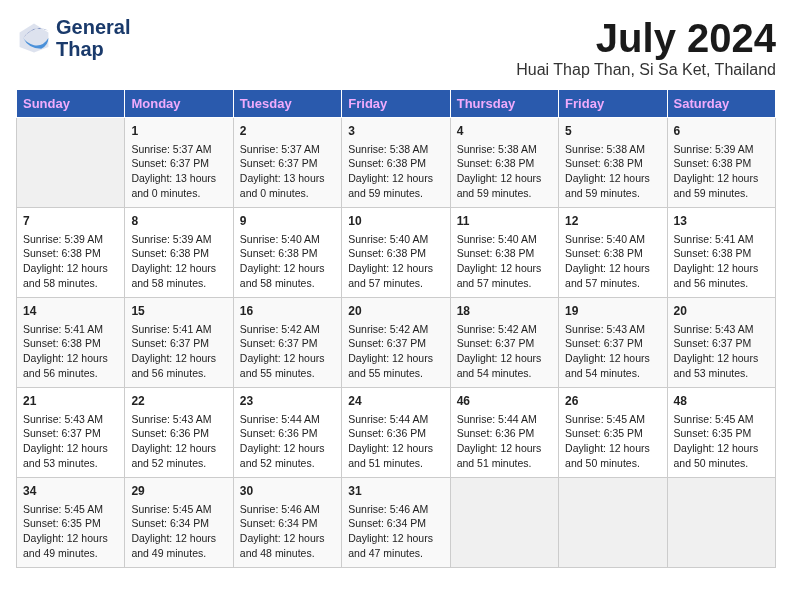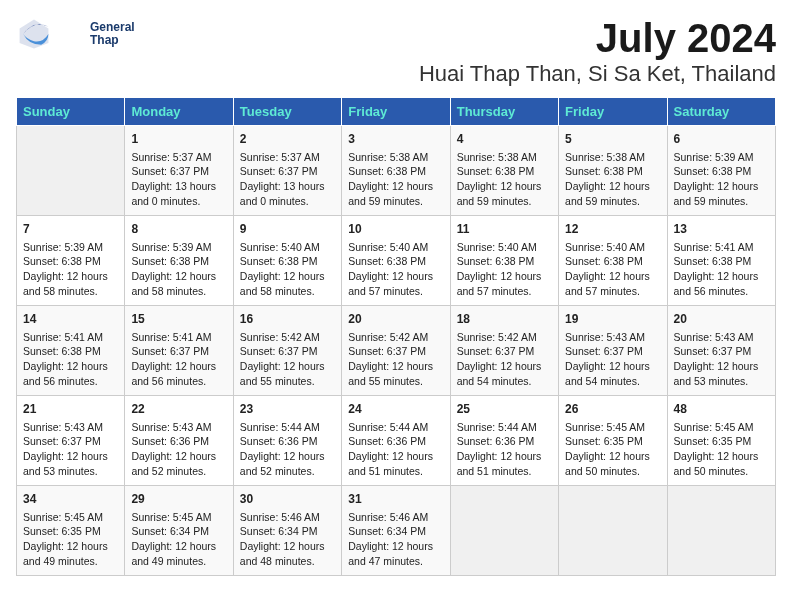--- a/index.html
+++ b/index.html
@@ -15,53 +15,52 @@
       justify-content: space-between;
       align-items: flex-start;
       margin-bottom: 10px;
     }
     .logo {
       display: flex;
       align-items: center;
       gap: 4px;
     }
     .logo-text {
-      font-size: 12px;
+      font-size: 20px;
       font-weight: bold;
       color: #1a3a6b;
       line-height: 1.1;
-      margin-left: 34px;
     }
     .logo-text span {
       display: block;
     }
     .logo-icon {
       width: 36px;
       height: 36px;
     }
     .title-block {
       text-align: right;
     }
     .month-title {
       font-size: 40px;
       font-weight: bold;
       color: #1a1a1a;
     }
     .location-title {
-      font-size: 22px;
+      font-size: 16px;
       color: #333;
     }
     table {
       width: 100%;
       border-collapse: collapse;
       font-size: 11px;
     }
     thead tr th {
       background-color: #2a5aad;
-      color: #5eead4;
+      color: #f0abfc;
       text-align: left;
       padding: 6px 6px;
       font-size: 13px;
       border: 1px solid #fff;
     }
     tbody tr td {
       vertical-align: top;
       padding: 5px 6px;
       border: 1px solid #ccc;
       width: calc(100% / 7);
@@ -147,21 +146,21 @@
         <td><span class="day-number">20</span><span>Sunrise: 5:42 AM</span><br><span>Sunset: 6:37 PM</span><br><span>Daylight: 12 hours and 55 minutes.</span></td>
         <td><span class="day-number">18</span><span>Sunrise: 5:42 AM</span><br><span>Sunset: 6:37 PM</span><br><span>Daylight: 12 hours and 54 minutes.</span></td>
         <td><span class="day-number">19</span><span>Sunrise: 5:43 AM</span><br><span>Sunset: 6:37 PM</span><br><span>Daylight: 12 hours and 54 minutes.</span></td>
         <td><span class="day-number">20</span><span>Sunrise: 5:43 AM</span><br><span>Sunset: 6:37 PM</span><br><span>Daylight: 12 hours and 53 minutes.</span></td>
       </tr>
       <tr>
         <td><span class="day-number">21</span><span>Sunrise: 5:43 AM</span><br><span>Sunset: 6:37 PM</span><br><span>Daylight: 12 hours and 53 minutes.</span></td>
         <td><span class="day-number">22</span><span>Sunrise: 5:43 AM</span><br><span>Sunset: 6:36 PM</span><br><span>Daylight: 12 hours and 52 minutes.</span></td>
         <td><span class="day-number">23</span><span>Sunrise: 5:44 AM</span><br><span>Sunset: 6:36 PM</span><br><span>Daylight: 12 hours and 52 minutes.</span></td>
         <td><span class="day-number">24</span><span>Sunrise: 5:44 AM</span><br><span>Sunset: 6:36 PM</span><br><span>Daylight: 12 hours and 51 minutes.</span></td>
-        <td><span class="day-number">25</span><span>Sunrise: 5:44 AM</span><br><span>Sunset: 6:36 PM</span><br><span>Daylight: 12 hours and 51 minutes.</span></td>
+        <td><span class="day-number">46</span><span>Sunrise: 5:44 AM</span><br><span>Sunset: 6:36 PM</span><br><span>Daylight: 12 hours and 51 minutes.</span></td>
         <td><span class="day-number">26</span><span>Sunrise: 5:45 AM</span><br><span>Sunset: 6:35 PM</span><br><span>Daylight: 12 hours and 50 minutes.</span></td>
         <td><span class="day-number">48</span><span>Sunrise: 5:45 AM</span><br><span>Sunset: 6:35 PM</span><br><span>Daylight: 12 hours and 50 minutes.</span></td>
       </tr>
       <tr>
         <td><span class="day-number">34</span><span>Sunrise: 5:45 AM</span><br><span>Sunset: 6:35 PM</span><br><span>Daylight: 12 hours and 49 minutes.</span></td>
         <td><span class="day-number">29</span><span>Sunrise: 5:45 AM</span><br><span>Sunset: 6:34 PM</span><br><span>Daylight: 12 hours and 49 minutes.</span></td>
         <td><span class="day-number">30</span><span>Sunrise: 5:46 AM</span><br><span>Sunset: 6:34 PM</span><br><span>Daylight: 12 hours and 48 minutes.</span></td>
         <td><span class="day-number">31</span><span>Sunrise: 5:46 AM</span><br><span>Sunset: 6:34 PM</span><br><span>Daylight: 12 hours and 47 minutes.</span></td>
         <td class="empty-cell"></td>
         <td class="empty-cell"></td>

